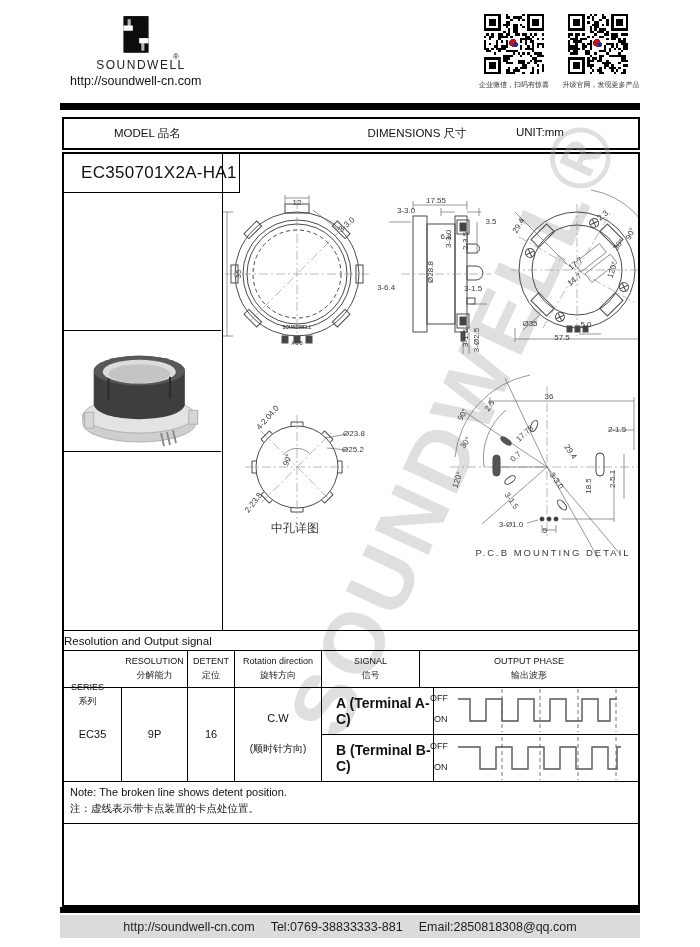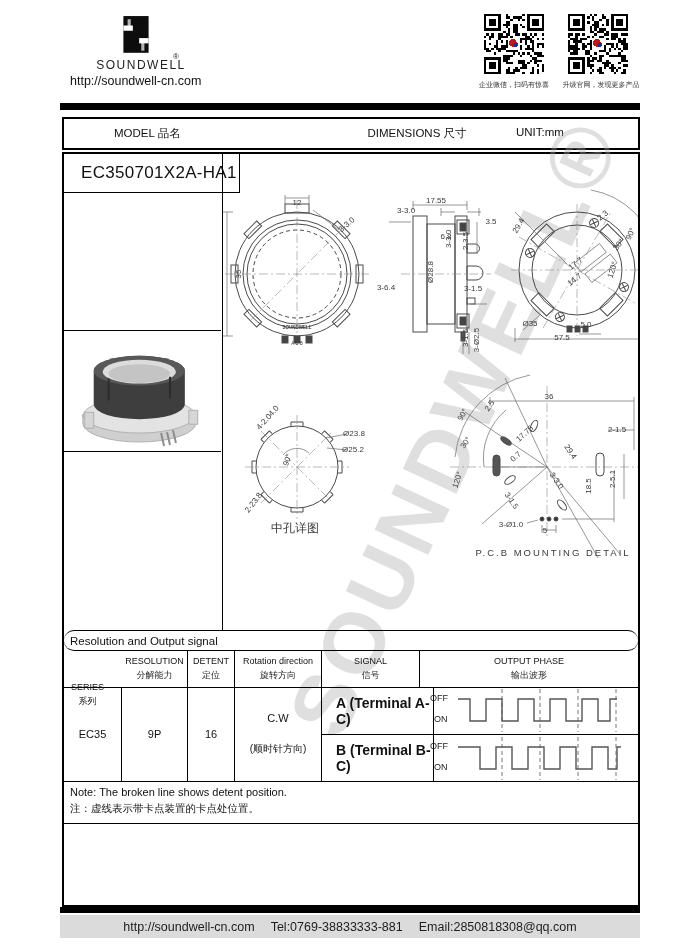--- a/index.html
+++ b/index.html
@@ -34,22 +34,22 @@
   .dim{position:absolute;font-size:8px;color:#3a3a3a;white-space:nowrap;line-height:1;}
   .watermark{position:absolute;left:205px;top:555px;width:620px;font-size:86px;font-weight:bold;
              letter-spacing:5px;color:rgba(170,170,170,0.38);transform:rotate(-65deg);
              transform-origin:0 0;pointer-events:none;}
   .ln{stroke:#4a4a4a;fill:none;stroke-width:1;}
   .thin{stroke:#6a6a6a;stroke-width:.7;}
   .cl{stroke:#8a8a8a;stroke-width:.6;stroke-dasharray:9 3 2 3;}
   .dsh{stroke-dasharray:4 3;}
   
   .res-title{position:absolute;left:0;top:476px;width:574px;height:21px;border-top:1.5px solid #000;
-             border-bottom:1.5px solid #000;display:flex;align-items:center;padding-left:6px;
-             font-size:11.5px;box-sizing:border-box;border-radius:10px;}
+             border-bottom:1.5px solid #000;display:flex;align-items:center;
+             font-size:11.5px;box-sizing:border-box;}
   .tbl-row{position:absolute;left:0;width:574px;}
   .cell{position:absolute;top:0;bottom:0;border-right:1.5px solid #000;display:flex;
         flex-direction:column;align-items:center;justify-content:center;text-align:center;box-sizing:border-box;}
   .cell:last-child{border-right:none;}
   .hdr-en{font-size:9px;}
   .hdr-cn{font-size:9px;margin-top:3px;color:#222;}
   .body-val{font-size:11px;}
   .cw-cn{font-size:10px;margin-top:18px;}
   .sig-split{position:absolute;left:258px;top:0;width:316px;height:94px;}
   .sig-row{position:absolute;left:0;width:316px;height:47px;box-sizing:border-box;}

